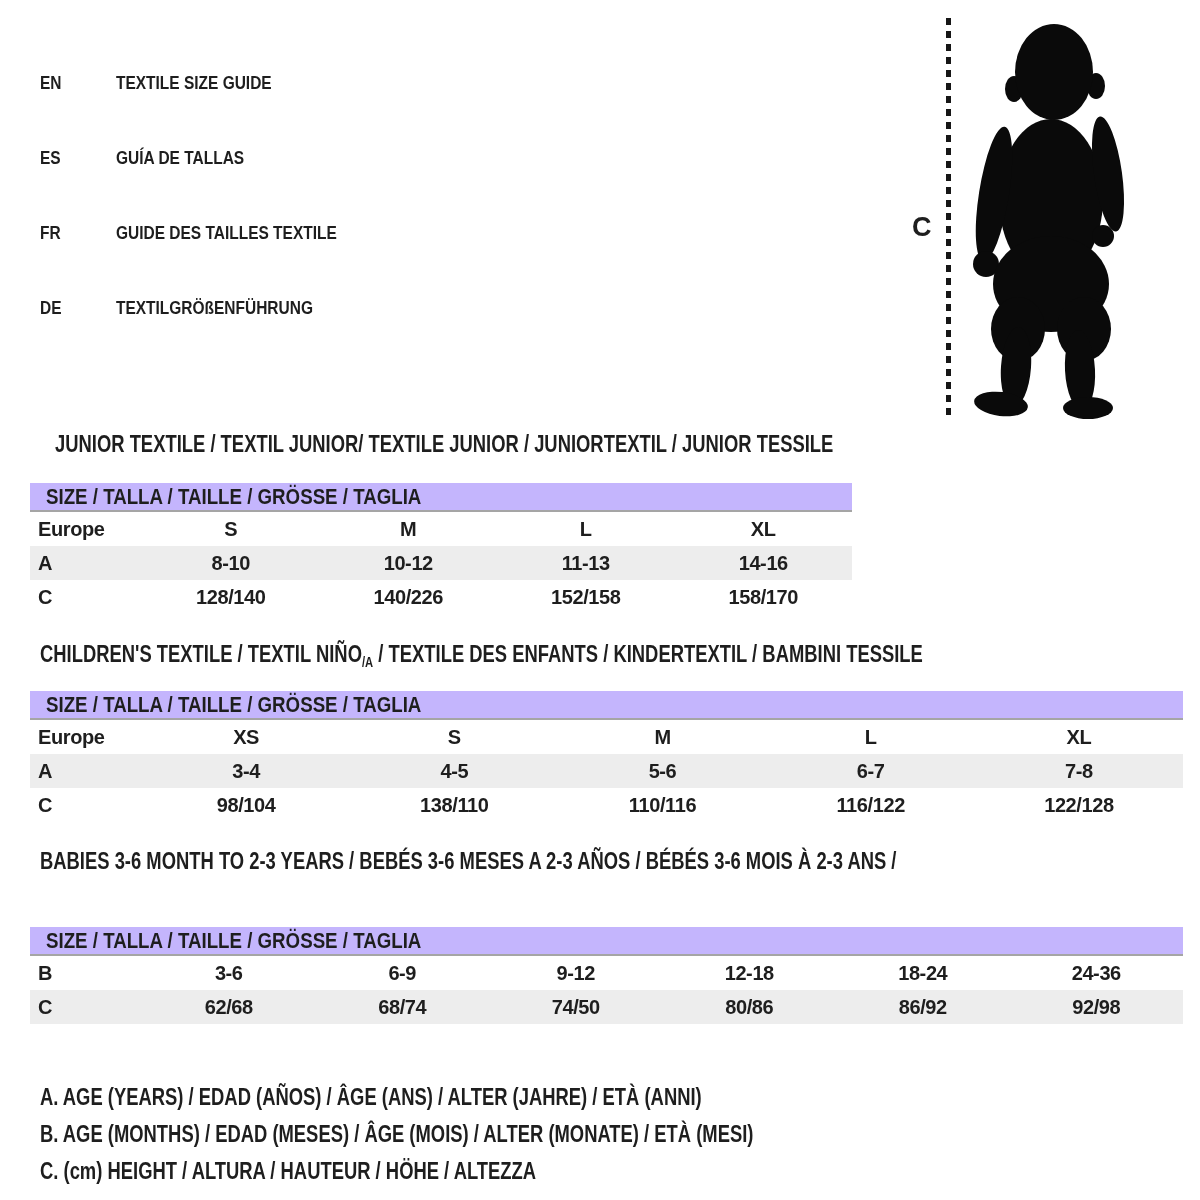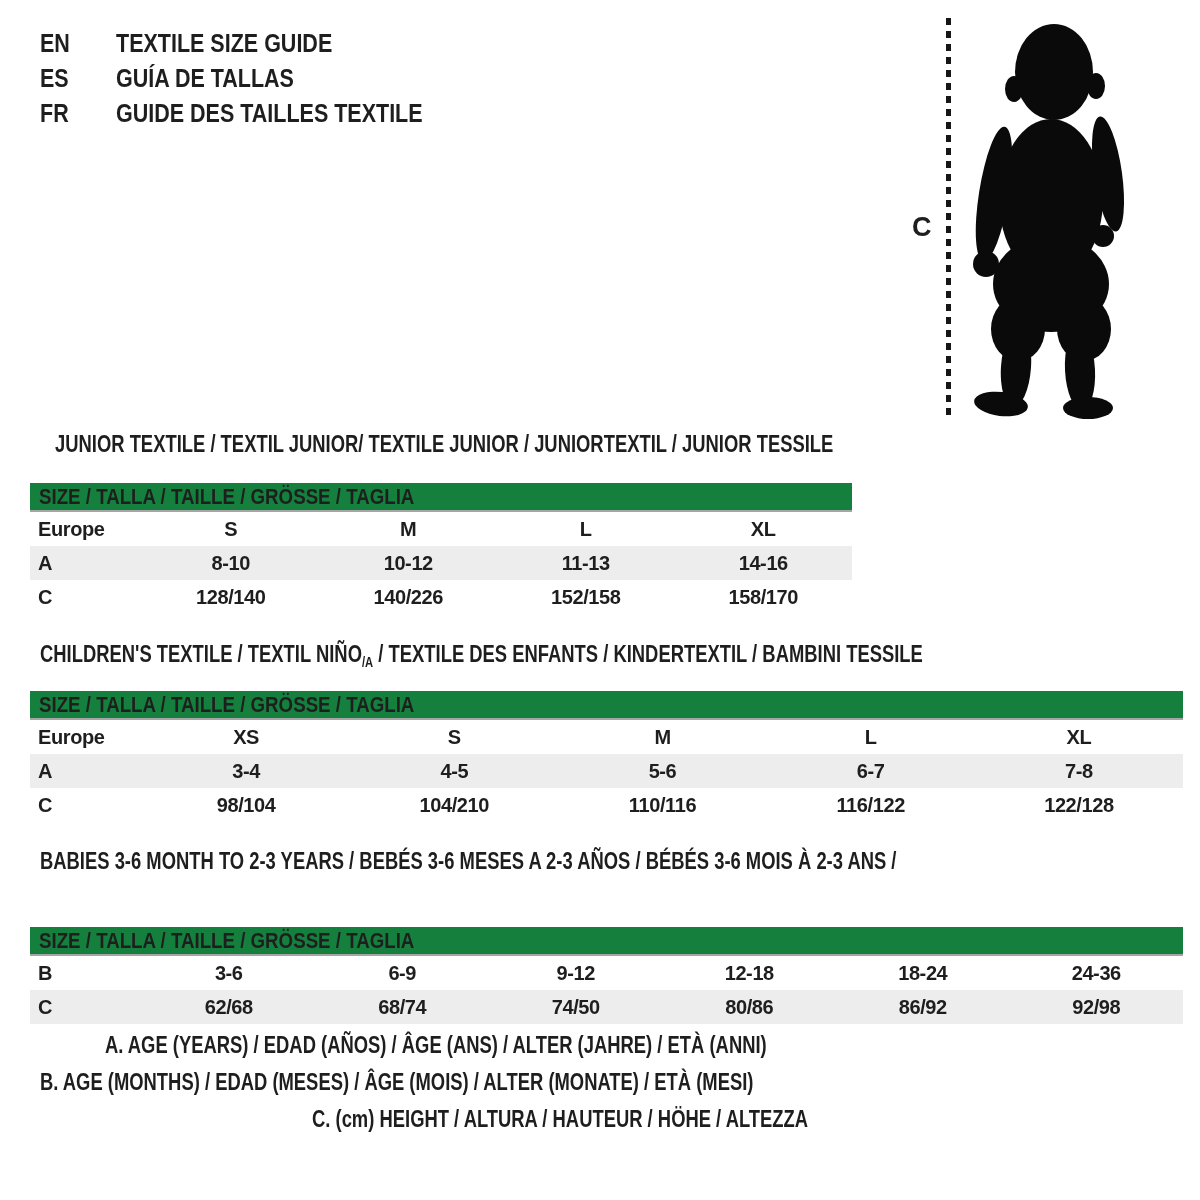--- a/index.html
+++ b/index.html
@@ -9,21 +9,21 @@
     font-family:"Liberation Sans", sans-serif; font-weight:bold;
   }
   .abs { position:absolute; }
   
   .cond  { display:inline-block; transform:scaleX(0.80); transform-origin:0 50%; white-space:nowrap; }
   .c86   { transform:scaleX(0.86); }
   .c85   { transform:scaleX(0.85); }
 
   
   .langs { left:40px; top:26px; }
-  .lang-row { display:flex; height:35px; align-items:center; font-size:25px; }
+  .lang-row { display:flex; height:35px; align-items:center; font-size:18px;margin-top:40px; }
   .lang-code { width:76px; }
 
   
   .dotline {
     left:946px; top:18px; width:5px; height:400px;
     background:repeating-linear-gradient(to bottom, #161616 0 7px, transparent 7px 13px);
   }
   .c-label { left:912px; top:212px; font-size:27px; }
   .toddler-svg { left:956px; top:14px; }
 
@@ -34,47 +34,51 @@
   #babies-title   { top:847px; }
   #babies-title .tline { height:36px;text-align:center; }
   .title-sub { font-size:14px; vertical-align:-5px; }
 
   
   .size-table { position:absolute; left:30px; }
   #junior-table   { top:483px; width:822px; }
   #children-table { top:691px; width:1153px; }
   #babies-table   { top:927px; width:1153px; }
   .band {
-    height:27px; background:#15803d; border-bottom:2px solid #a5a5a5;
-    display:flex; align-items:center; padding-left:9px; font-size:22px;
+    height:27px; background:#c4b5fd; border-bottom:2px solid #a5a5a5;
+    display:flex; align-items:center; padding-left:16px; font-size:22px;
   }
   .trow { display:flex; height:34px; align-items:center; font-size:20px; letter-spacing:-0.4px; }
   .trow.shaded { background:#ededed; }
   .tlabel { width:112px; padding-left:8px; box-sizing:border-box; }
   .tcell { flex:1; text-align:center; }
 
   
-  .legend { left:40px; top:1032px;text-align:right; }
+  .legend { left:40px; top:1084px; }
   .legend-line { height:37px; font-size:23px; }
 </style>
 </head>
 <body>
 
 <div class="abs langs">
   <div class="lang-row">
     <span class="lang-code"><span class="cond c86">EN</span></span>
     <span class="cond c86">TEXTILE SIZE GUIDE</span>
   </div>
   <div class="lang-row">
     <span class="lang-code"><span class="cond c86">ES</span></span>
     <span class="cond c86">GUÍA DE TALLAS</span>
   </div>
   <div class="lang-row">
     <span class="lang-code"><span class="cond c86">FR</span></span>
     <span class="cond c86">GUIDE DES TAILLES TEXTILE</span>
+  </div>
+  <div class="lang-row">
+    <span class="lang-code"><span class="cond c86">DE</span></span>
+    <span class="cond c86">TEXTILGRÖßENFÜHRUNG</span>
   </div>
 </div>
 
 <div class="abs c-label">C</div>
 <div class="abs dotline"></div>
 <svg class="abs toddler-svg" width="190" height="410" viewBox="0 0 190 410">
   <g fill="#0a0a0a">
 
     <ellipse cx="58" cy="75" rx="9" ry="13"></ellipse>
     <ellipse cx="140" cy="72" rx="9" ry="13"></ellipse>
@@ -150,21 +154,21 @@
     <div class="tlabel">A</div>
     <div class="tcell">3-4</div>
     <div class="tcell">4-5</div>
     <div class="tcell">5-6</div>
     <div class="tcell">6-7</div>
     <div class="tcell">7-8</div>
   </div>
   <div class="trow">
     <div class="tlabel">C</div>
     <div class="tcell">98/104</div>
-    <div class="tcell">104/210</div>
+    <div class="tcell">138/110</div>
     <div class="tcell">110/116</div>
     <div class="tcell">116/122</div>
     <div class="tcell">122/128</div>
   </div>
 </div>
 
 <div id="babies-title" class="sec-title">
   <div class="tline"><span class="cond">BABIES 3-6 MONTH TO 2-3 YEARS / BEBÉS 3-6 MESES A 2-3 AÑOS / BÉBÉS 3-6 MOIS À 2-3 ANS /</span></div>
 </div>
 <div id="babies-table" class="size-table">

